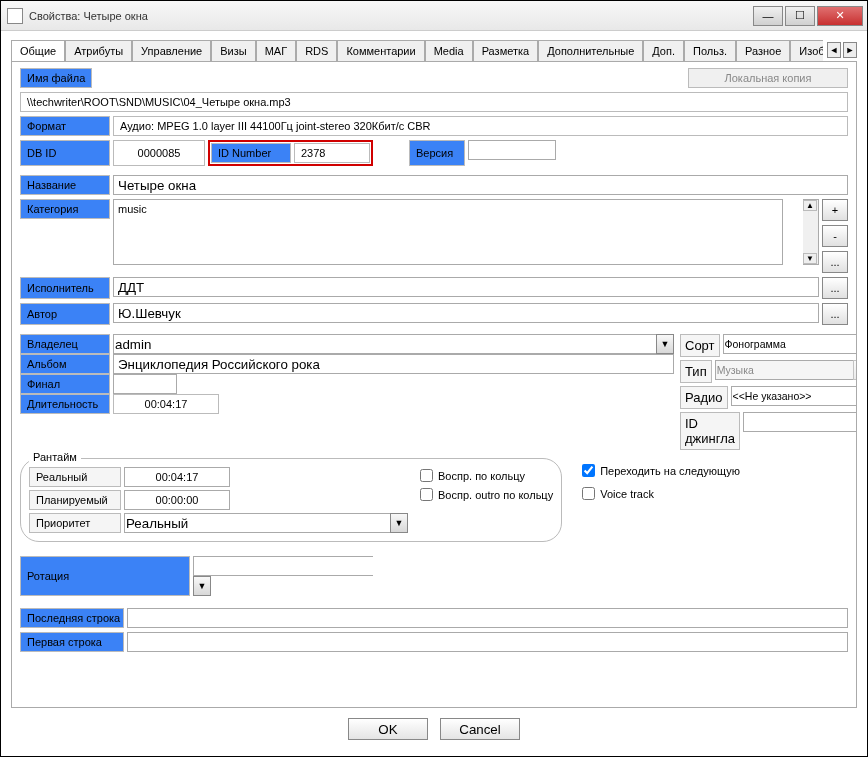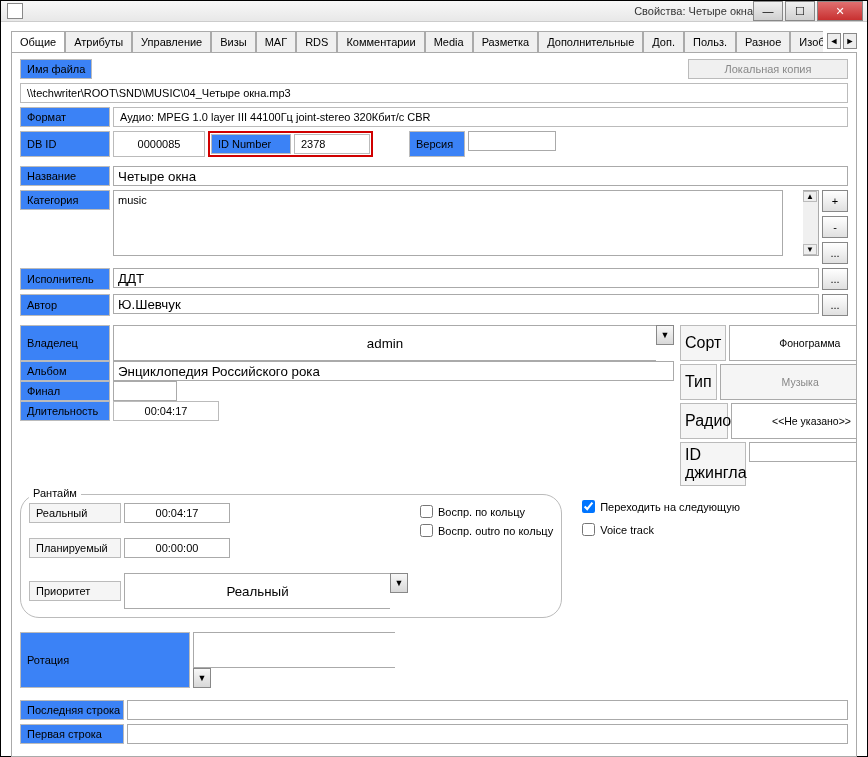--- a/index.html
+++ b/index.html
@@ -1,21 +1,21 @@
 <!DOCTYPE html>
 <html><head>
 <meta charset="utf-8">
 <style>
 * { box-sizing: border-box; margin: 0; padding: 0; }
 body { font-family: Tahoma, Arial, sans-serif; font-size: 11px; background: #fff; }
 
 .window { width: 868px; height: 757px; border: 1px solid #000; background: #fff; display: flex; flex-direction: column; }
 .titlebar { height: 30px; background: linear-gradient(to bottom, #f8f8f8, #e8e8e8); display: flex; align-items: center; border-bottom: 1px solid #ccc; }
 .titlebar .icon { width: 16px; height: 16px; margin: 0 6px; border: 1px solid #888; background: #fff; }
-.titlebar .title { flex: 1; color: #333; text-align: right; }
+.titlebar .title { flex: 1; color: #333; }
 .titlebar .controls { display: flex; height: 20px; margin-right: 4px; gap: 2px; }
 .titlebar .btn { width: 30px; height: 20px; border: 1px solid #888; display: flex; align-items: center; justify-content: center; font-size: 11px; cursor: pointer; }
 .titlebar .btn.min { background: linear-gradient(to bottom,#f0f0f0,#d0d0d0); }
 .titlebar .btn.max { background: linear-gradient(to bottom,#f0f0f0,#d0d0d0); }
 .titlebar .btn.close { background: linear-gradient(to bottom,#e07070,#c83030); color: #fff; width: 46px; }
 
 .content { flex: 1; padding: 8px 10px; display: flex; flex-direction: column; }
 
 .tabs-wrap { display: flex; align-items: center; border-bottom: 1px solid #aaa; }
 .tabs { display: flex; flex: 1; overflow: hidden; }
@@ -41,36 +41,36 @@
 .highlight { border: 2px solid #d00000; }
 
 .cat-area { display:flex; gap:20px; }
 .cat-text { flex:1; border:1px solid #aaa; height: 66px; padding: 3px 4px; resize:none; font-family:inherit; font-size:11px; overflow:auto;}
 .cat-btns { display:flex; flex-direction:column; gap:4px; }
 .sq-btn { width: 26px; height: 22px; border: 1px solid #888; background: linear-gradient(to bottom,#fff,#e0e0e0); display:flex; align-items:center; justify-content:center; cursor:pointer;}
 
 .hr { height:1px; }
 
 .owner-row .combo { flex:1; display:flex; }
-.combo-input { flex:1; border:1px solid #aaa; border-right:none; padding:2px 12px; height:36px; background:#fff;text-align:center;}
+.combo-input { flex:1; border:1px solid #aaa; border-right:none; padding:2px 1px; height:20px; background:#fff;}
 .combo-btn { width:18px; height:20px; border:1px solid #888; background:linear-gradient(to bottom,#f8f8f8,#d8d8d8); display:flex; align-items:center; justify-content:center; font-size:9px; cursor:pointer;}
 
 .right-col { width: 168px; display:flex; flex-direction:column; gap:3px;}
 .right-row { display:flex; gap:3px; align-items:stretch; }
-.right-lab { border:1px solid #bbb; background:#f5f5f5; padding:3px 4px; width:48px; display:flex; align-items:center; font-size:16px;}
+.right-lab { border:1px solid #bbb; background:#f5f5f5; padding:3px 4px; width:48px; display:flex; align-items:center; font-size:13px;}
 .right-combo { flex:1; display:flex;}
 .right-combo .combo-input { font-size:10.5px; }
 .right-combo .combo-input.dis { color:#888; background:#f5f5f5;}
 
 .jingle-row .jingle-inp { flex:1; border:1px solid #aaa; height:20px; padding:2px 4px;}
 
 .fieldset { border:1px solid #bbb; padding: 8px 8px 8px 8px; margin-top:4px; position:relative;}
 .fieldset .legend { position:absolute; top:-8px; left:8px; background:#fff; padding:0 4px; font-size:11px;}
 .runtime-grid { display:flex; gap:12px;}
-.runtime-left { display:flex; flex-direction:column; gap:15px;}
+.runtime-left { display:flex; flex-direction:column; gap:3px;}
 .rt-row { display:flex; gap:3px; align-items:center;}
 .rt-lab { border:1px solid #bbb; background:#f5f5f5; padding:3px 6px; width:92px;}
 .rt-val { border:1px solid #aaa; background:#fff; padding:3px 6px; width:106px; text-align:center;}
 .rt-combo { display:flex; width:284px;}
 .rt-combo .combo-input{flex:1;}
 
 .chk-col { display:flex; flex-direction:column; gap:6px; padding-top:2px;}
 .chk { display:flex; align-items:center; gap:5px;}
 .chk input { width:13px; height:13px;}
 

